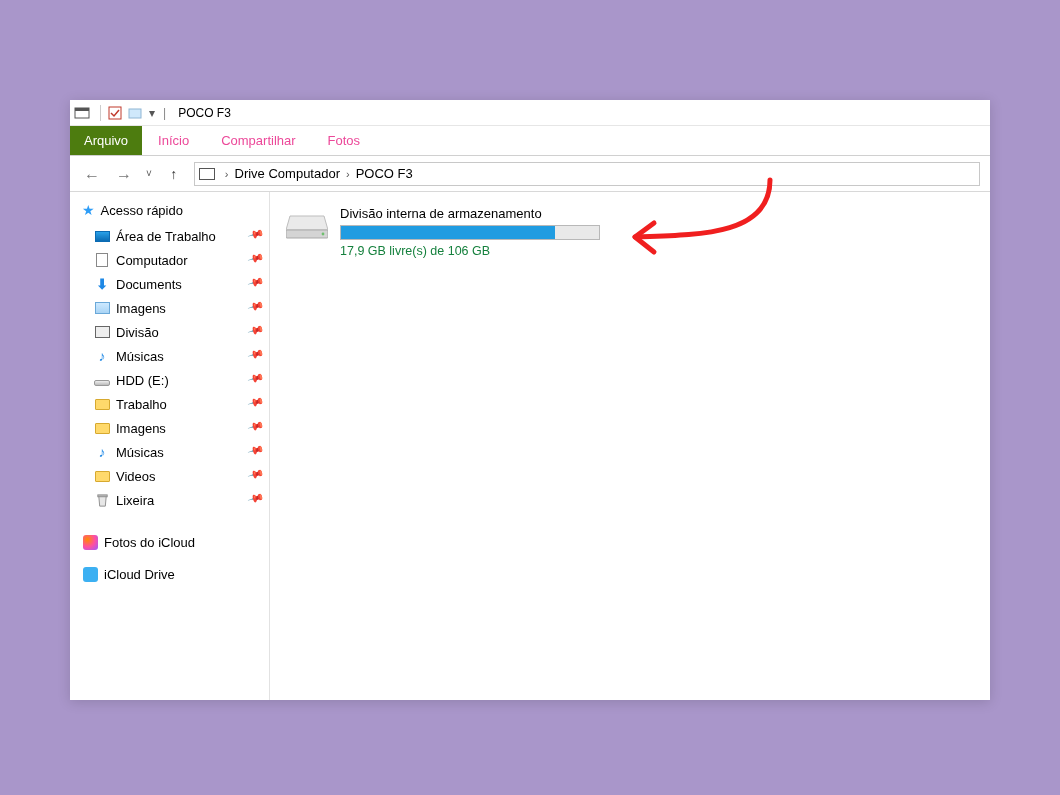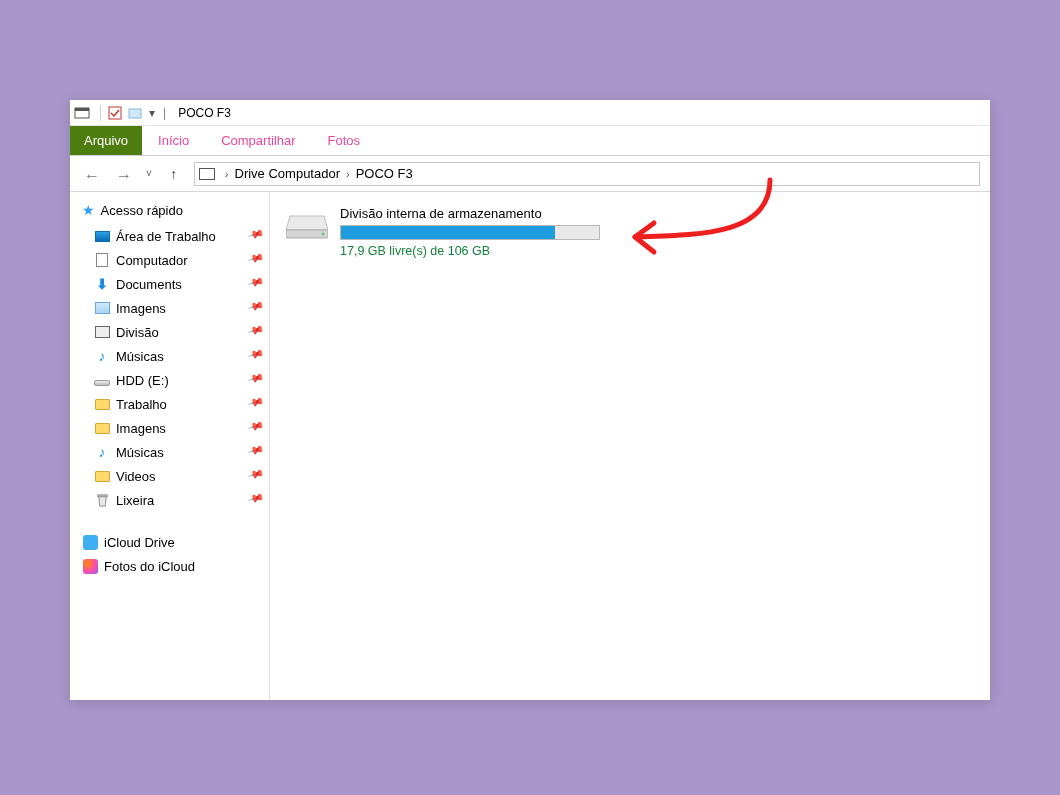--- a/index.html
+++ b/index.html
@@ -321,31 +321,31 @@
           <svg viewBox="0 0 16 16">
               <path d="M4 3h8l-1 11H5z" fill="#e7e7e7" stroke="#8d8d8d"></path>
               <rect x="3" y="2" width="10" height="2" fill="#bfbfbf" stroke="#8d8d8d"></rect>
             </svg>
         </span>
         <span>Lixeira</span>
         <span class="pin">📌</span>
       </div>
 
       <div class="side-group2">
+        <div class="side-item">
+          <span class="ico">
+              <span class="ico-cloudphoto"></span>
+            </span>
+          <span>Fotos do iCloud</span>
+        </div>
         <div class="side-item" style="margin-top:8px">
           <span class="ico">
               <span class="ico-cloud"></span>
             </span>
           <span>iCloud Drive</span>
-        </div>
-        <div class="side-item">
-          <span class="ico">
-              <span class="ico-cloudphoto"></span>
-            </span>
-          <span>Fotos do iCloud</span>
         </div>
       </div>
     </div>
 
     <div class="content">
       <div class="drive-item">
         <span class="drive-ico">
           <svg viewBox="0 0 42 28">
             <polygon points="4,4 38,4 42,18 0,18" fill="#eaeaea" stroke="#bdbdbd"></polygon>
             <rect x="0" y="18" width="42" height="8" rx="1" fill="#d4d4d4" stroke="#a9a9a9"></rect>

